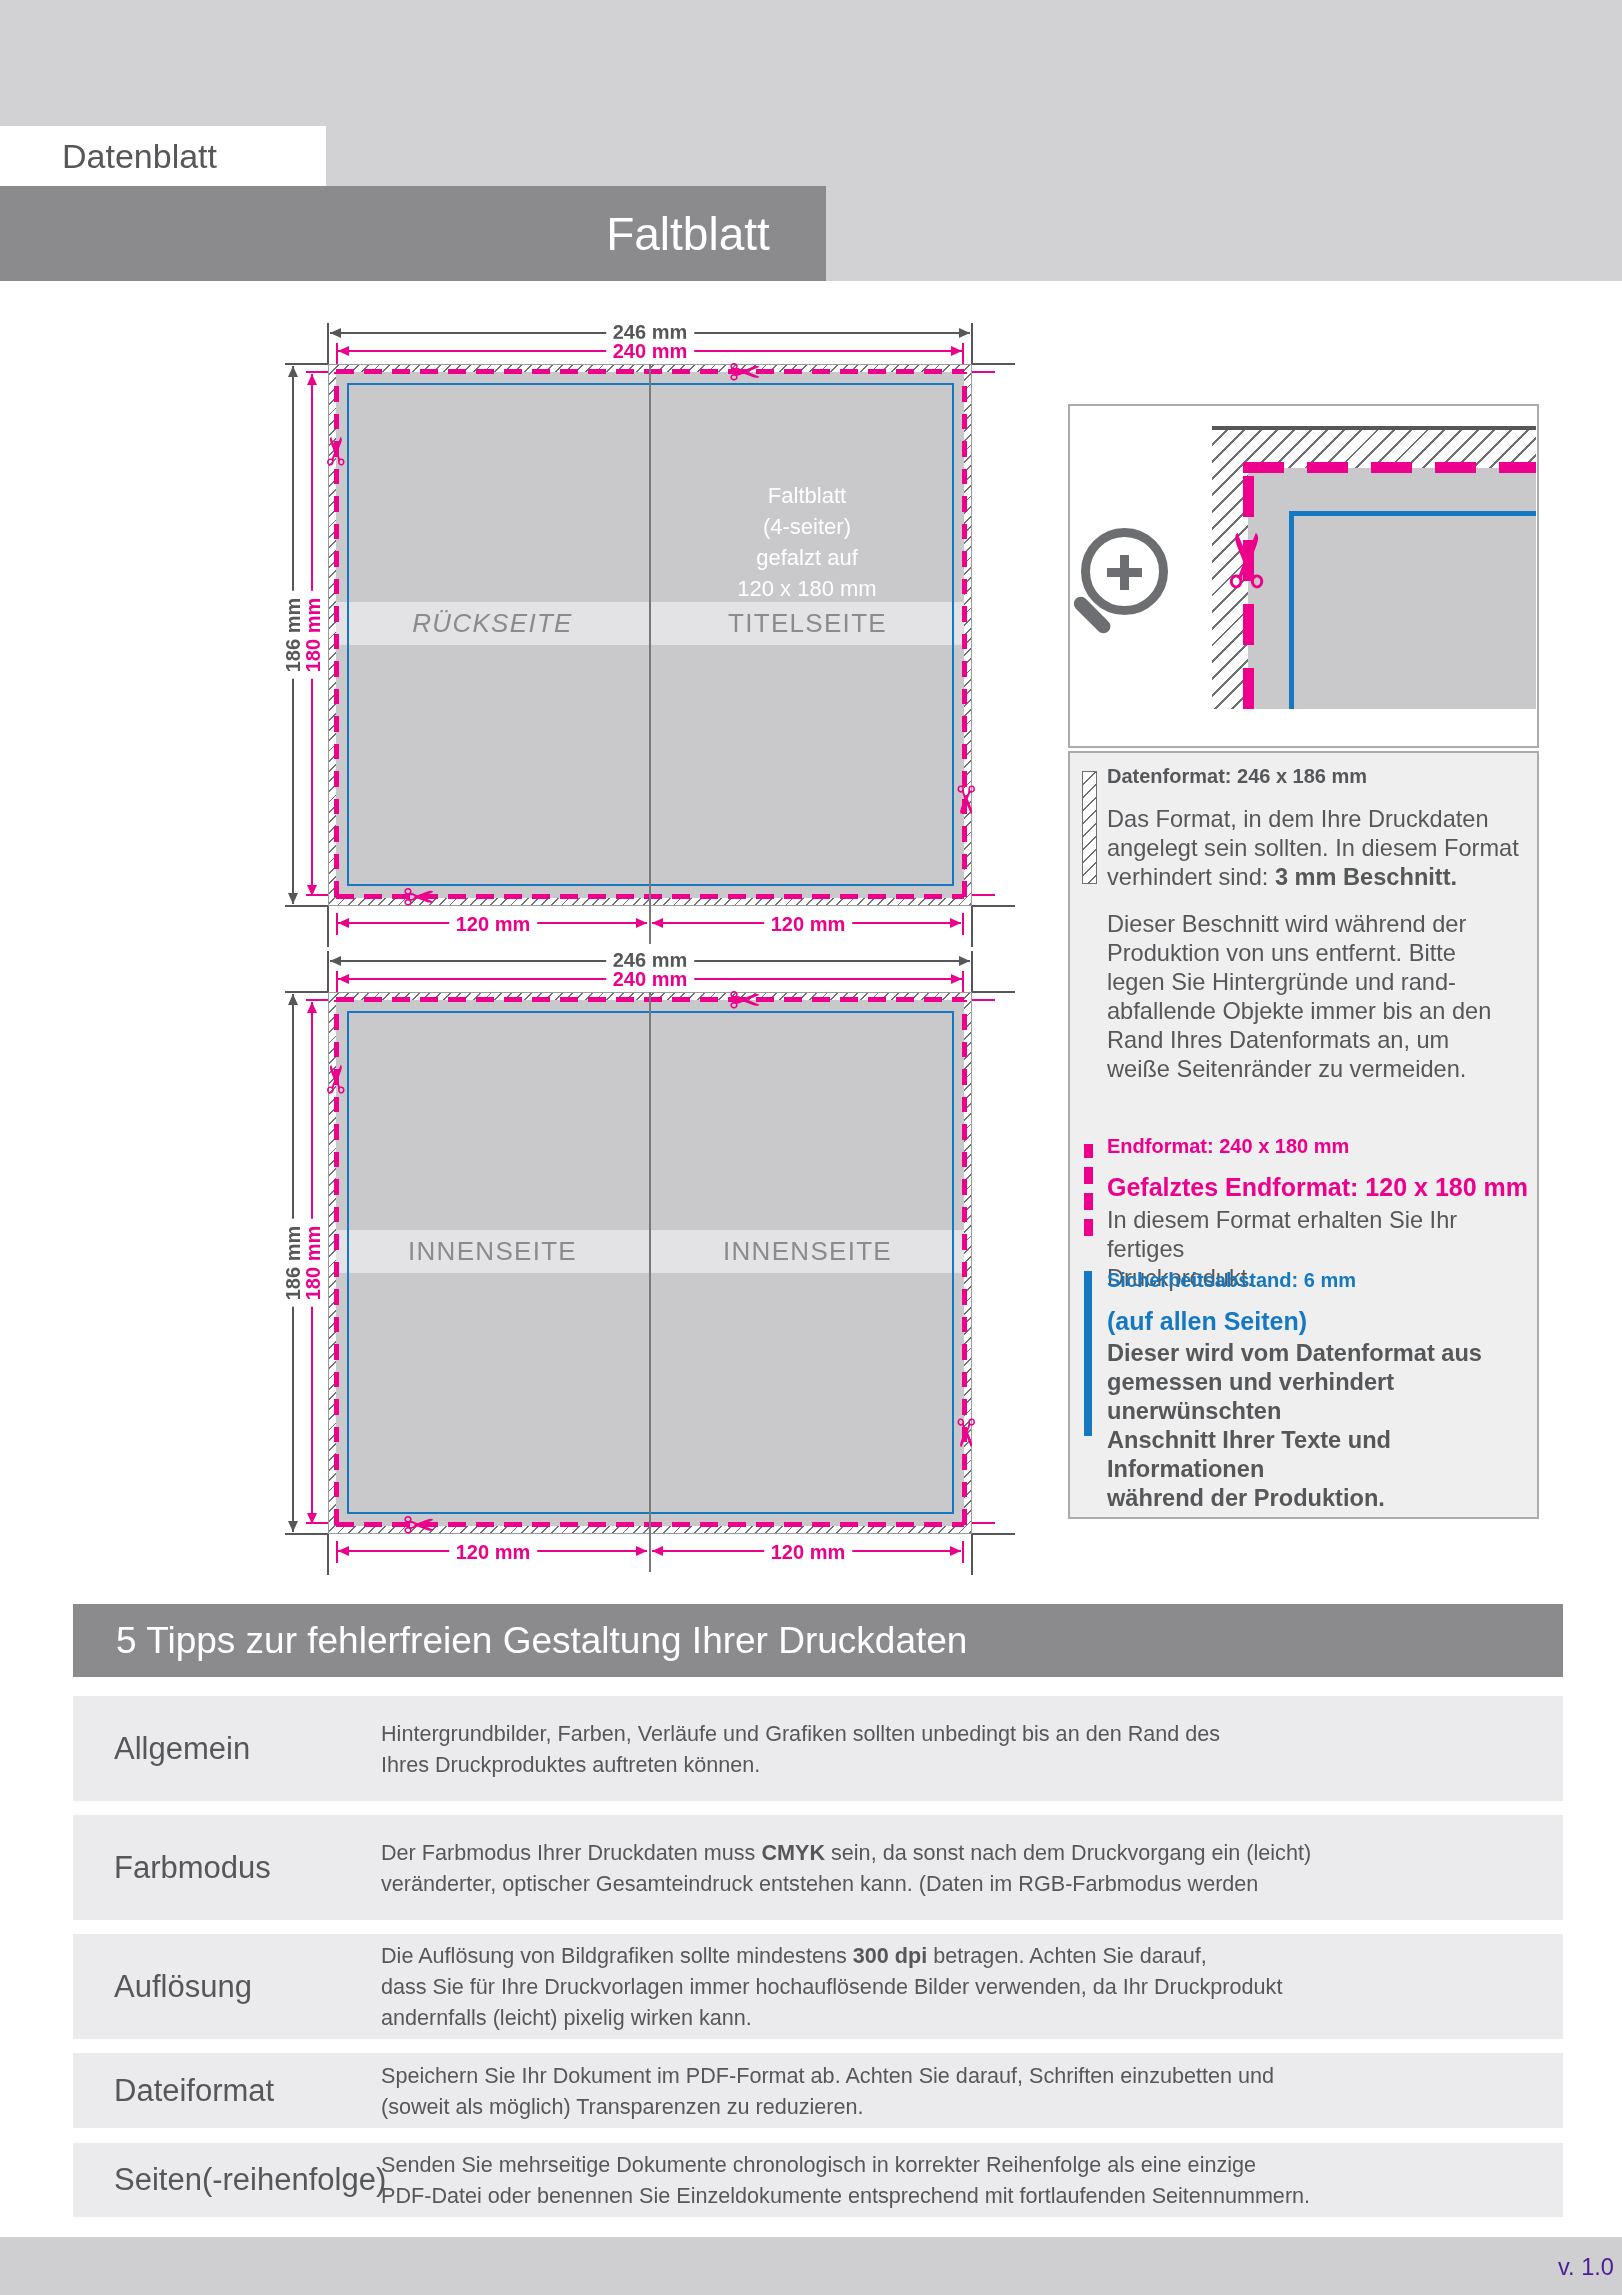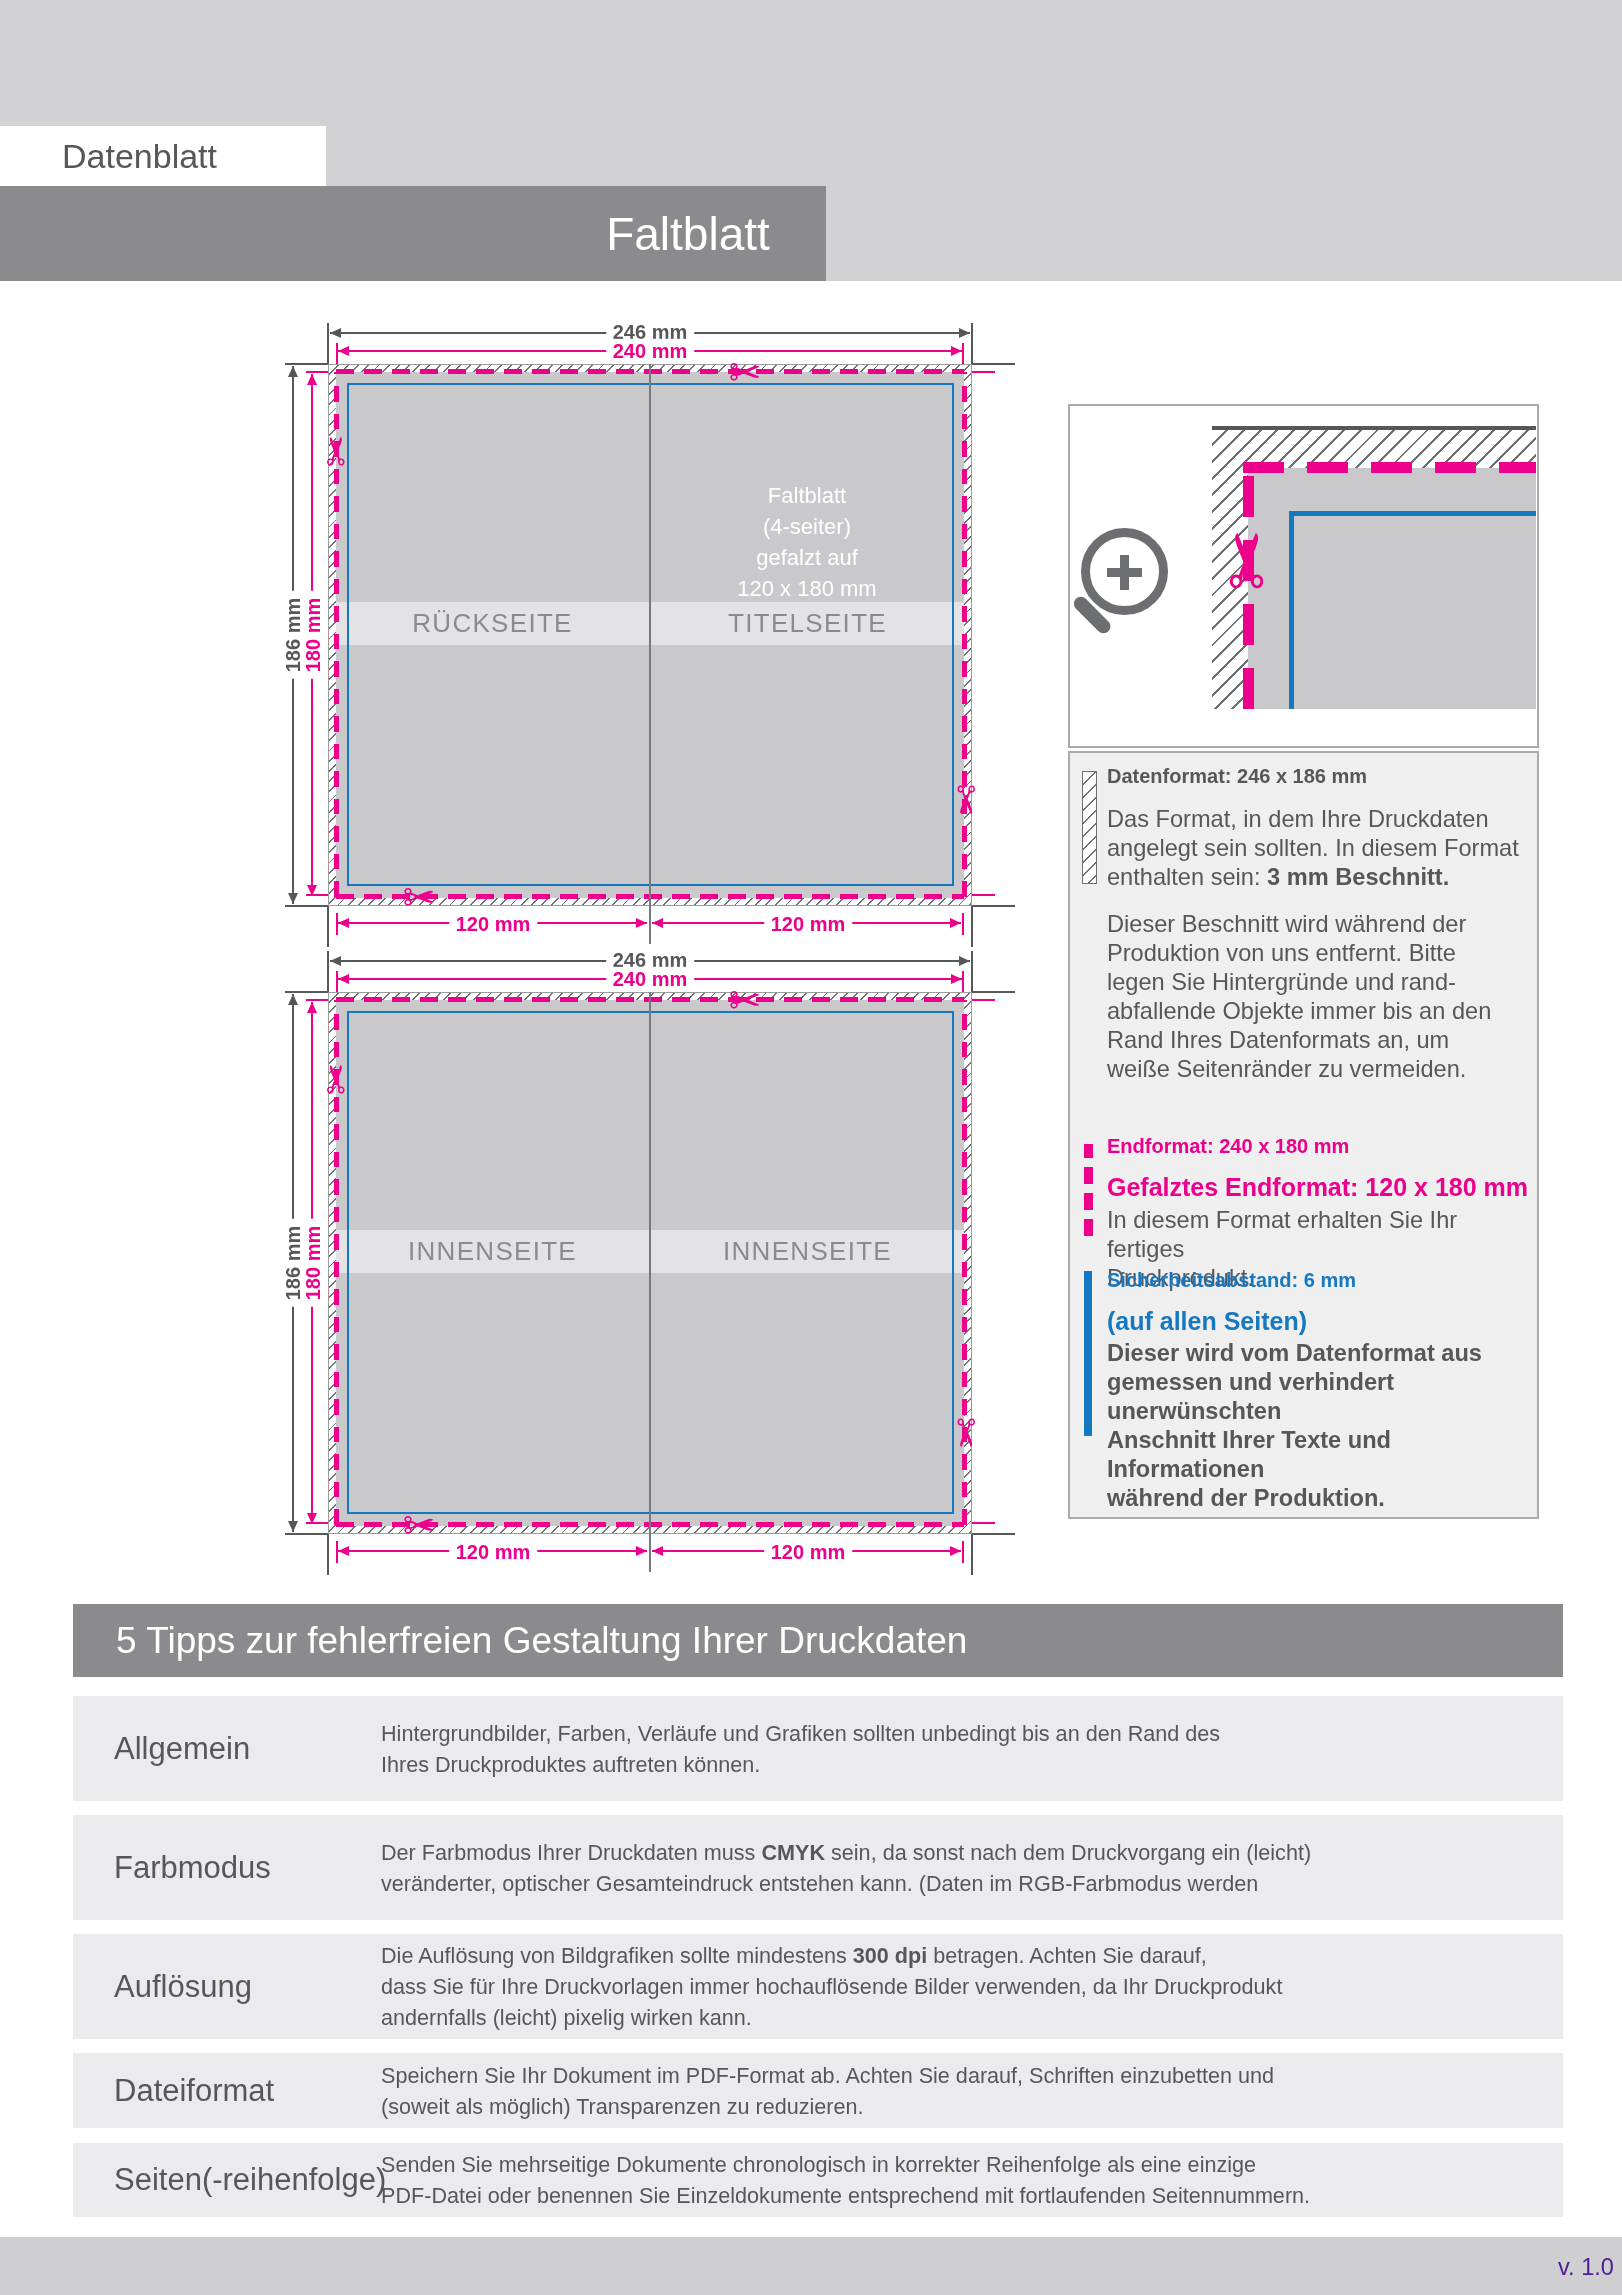--- a/index.html
+++ b/index.html
@@ -129,21 +129,21 @@
     <div class="dim-v mag" style="left:311px;top:51px;height:522px;"></div>
     <span class="dlabel rot mag" style="left:313px;top:312px;">180 mm</span>
     <div class="dim-h mag" style="left:338px;top:599px;width:309px;"></div>
     <span class="dlabel mag" style="left:493px;top:601px;">120 mm</span>
     <div class="dim-h mag" style="left:652px;top:599px;width:309px;"></div>
     <span class="dlabel mag" style="left:808px;top:601px;">120 mm</span>
 
     <div class="hatch" style="left:328px;top:41px;width:644px;height:542px;"></div>
     <div class="panel" style="left:336px;top:49px;width:628px;height:526px;"></div>
     <div class="band" style="left:336px;top:279px;width:628px;height:43px;">
-      <span style="left:0;width:313px;">RÜCKSEITE</span>
+      <span style="left:0;width:313px;font-style:italic;">RÜCKSEITE</span>
       <span style="left:315px;width:313px;">TITELSEITE</span>
     </div>
     <div class="safety" style="left:347px;top:60px;width:607px;height:503px;"></div>
     <div class="dash-h" style="left:336px;top:46px;width:628px;"></div>
     <div class="dash-h" style="left:336px;top:571px;width:628px;"></div>
     <div class="dash-v" style="left:334px;top:49px;height:525px;"></div>
     <div class="dash-v" style="left:962px;top:49px;height:525px;"></div>
     <div class="fold" style="left:649px;top:41px;height:580px;"></div>
 
     <div class="ctext" style="left:650px;top:157px;">
@@ -220,21 +220,21 @@
     <div style="position:absolute;left:219px;top:105px;width:247px;height:198px;border-left:5.2px solid #1678c0;border-top:5.2px solid #1678c0;box-sizing:border-box;"></div>
     <span class="scis down" style="left:178px;top:154px;font-size:75px;">✂</span>
   </div>
 
   <div class="abs infopanel">
     <div class="swatch"></div>
     <div class="ptitle c-gry" style="top:11.8px;">Datenformat: 246 x 186 mm</div>
     <div class="pbody" style="top:52px;">
       <div>Das Format, in dem Ihre Druckdaten</div>
       <div>angelegt sein sollten. In diesem Format</div>
-      <div><span>enthalten sein: </span><span class="b">3 mm Beschnitt.</span></div>
+      <div><span>verhindert sind: </span><span class="b">3 mm Beschnitt.</span></div>
     </div>
     <div class="pbody" style="top:157px;">
       <div>Dieser Beschnitt wird während der</div>
       <div>Produktion von uns entfernt. Bitte</div>
       <div>legen Sie Hintergründe und rand-</div>
       <div>abfallende Objekte immer bis an den</div>
       <div>Rand Ihres Datenformats an, um</div>
       <div>weiße Seitenränder zu vermeiden.</div>
     </div>
     <div class="efdash"></div>

